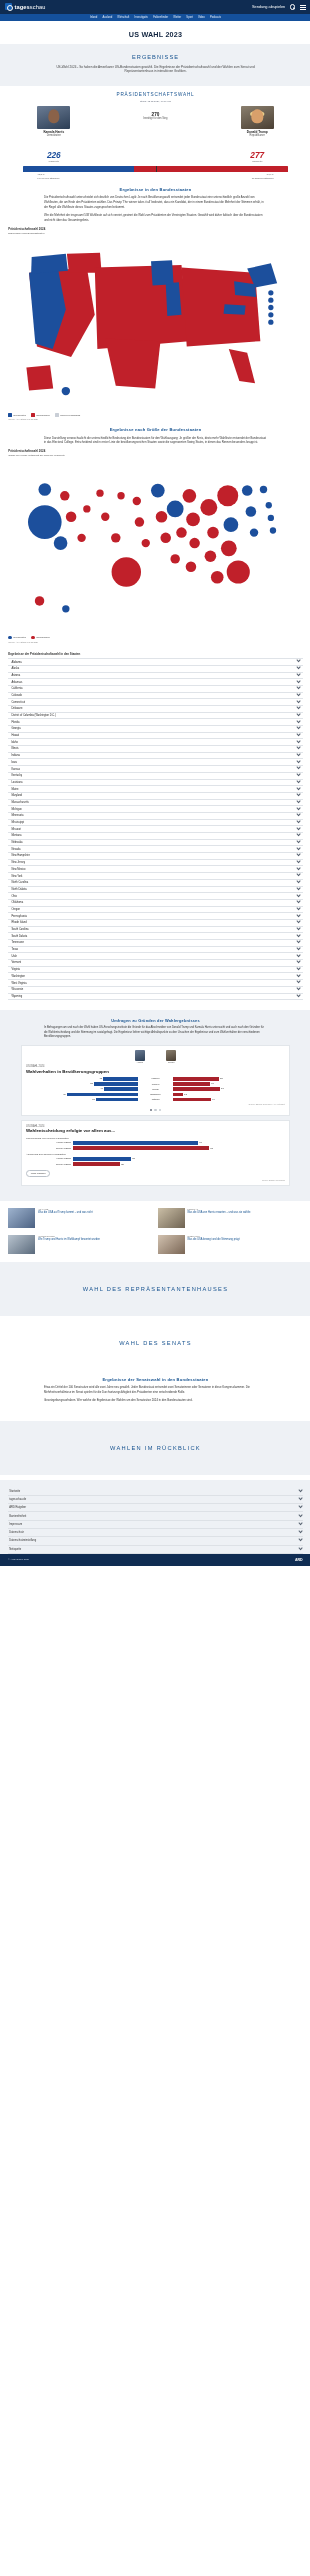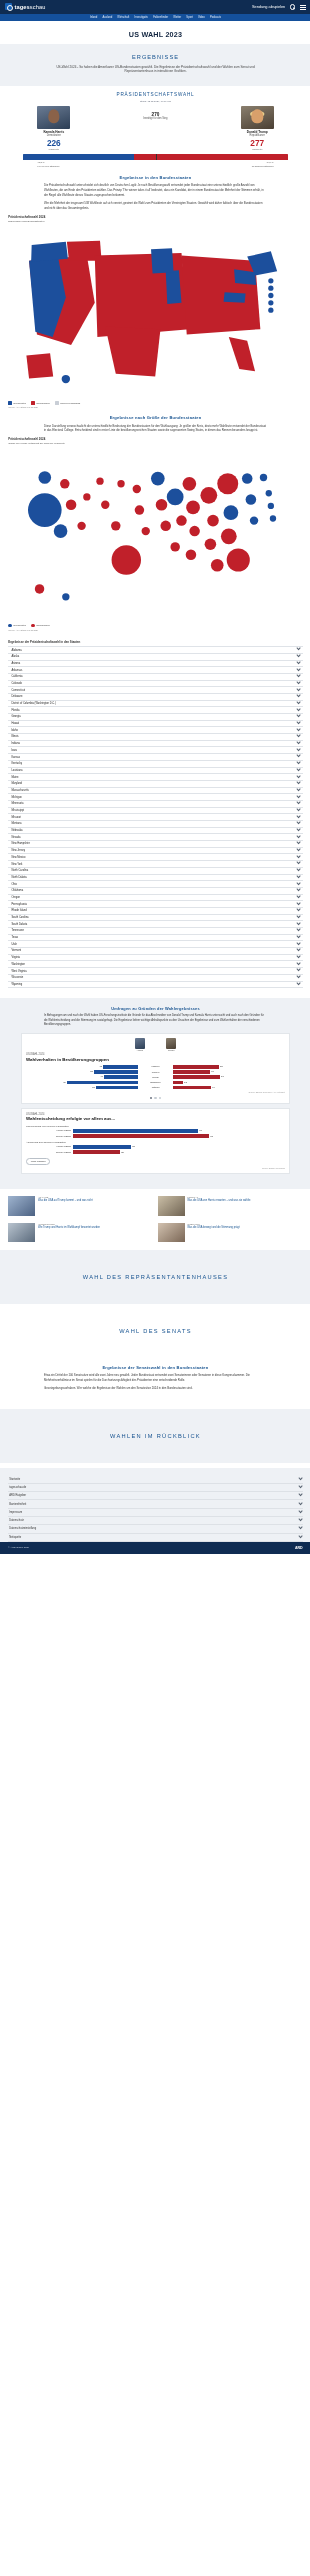--- a/index.html
+++ b/index.html
@@ -110,21 +110,21 @@
   .cand.trump .cand-photo { background:linear-gradient(160deg,#8a7f6e,#4a3f33); }
   .cand-photo .face {
     position:absolute;left:50%;top:30%;transform:translate(-50%,-20%);
     width:11.4px;height:13.5px;border-radius:50% 50% 45% 45%;
   }
   .cand.harris .face { background:#8a6249; }
   .cand.trump .face { background:#d9a06b; }
   .cand.trump .hair { position:absolute;left:50%;top:22%;transform:translateX(-50%);width:13.5px;height:5.2px;background:#e8cf8a;border-radius:50% 50% 20% 20%; }
   .cand-name { font-size:3.1px; font-weight:bold; margin-top:1.6px; }
   .cand-party { font-size:2.6px; color:#555; }
-  .cand-num { font-size:8.3px; font-weight:bold; margin-top:1px; }
+  .cand-num { font-size:8.3px; font-weight:bold; margin-top:13px;font-style:italic; }
   .cand.harris .cand-num { color:#1c4f9c; }
   .cand.trump .cand-num { color:#c0202a; }
   .cand-num-label{ font-size:2.4px;color:#666;}
   .center-col { flex:1; text-align:center; padding-top:6.2px; }
   .center-col .need { font-size:2.6px; color:#555; }
   .center-col .need b { display:block; font-size:4.7px; color:#222; }
 
   .bar-wrap { padding:3.1px 14.5px 0; }
   .bar {
     height:5.7px;display:flex;overflow:hidden;border-radius:0.5px;position:relative;

